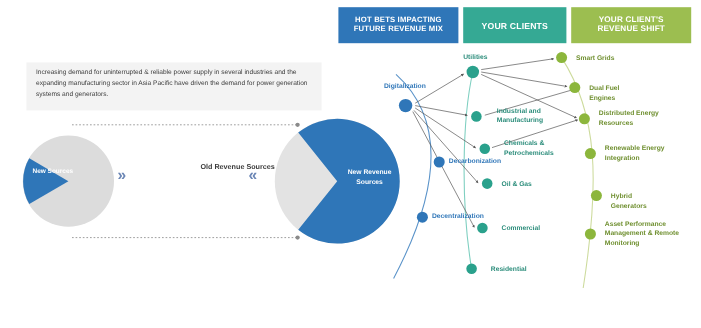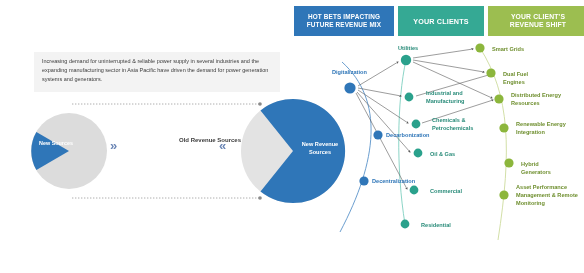--- a/index.html
+++ b/index.html
@@ -1,19 +1,19 @@
 <!DOCTYPE html>
 <html><head>
 <meta charset="utf-8">
 <style>
   html,body{margin:0;padding:0;background:#ffffff;}
   body{width:584px;height:273px;overflow:hidden;
        font-family:"Liberation Sans","DejaVu Sans",sans-serif;
        -webkit-font-smoothing:antialiased;}
-  #stage{position:relative;width:520px;height:273px;background:#fff;margin-left:12px;}
+  #stage{position:relative;width:520px;height:273px;background:#fff;}
 
   
   .banner{position:absolute;display:flex;align-items:center;justify-content:center;
           text-align:center;color:#ffffff;font-weight:bold;line-height:1.25;
           letter-spacing:.15px;}
   #banner-hot{left:282px;top:6px;width:100px;height:30px;background:#2f76b8;font-size:6.4px;}
   #banner-clients{left:386px;top:6px;width:86px;height:30px;background:#35a994;font-size:7.2px;}
   #banner-shift{left:476px;top:6px;width:100px;height:30px;background:#9cbe50;font-size:6.8px;}
   .banner span{display:block;}
 

